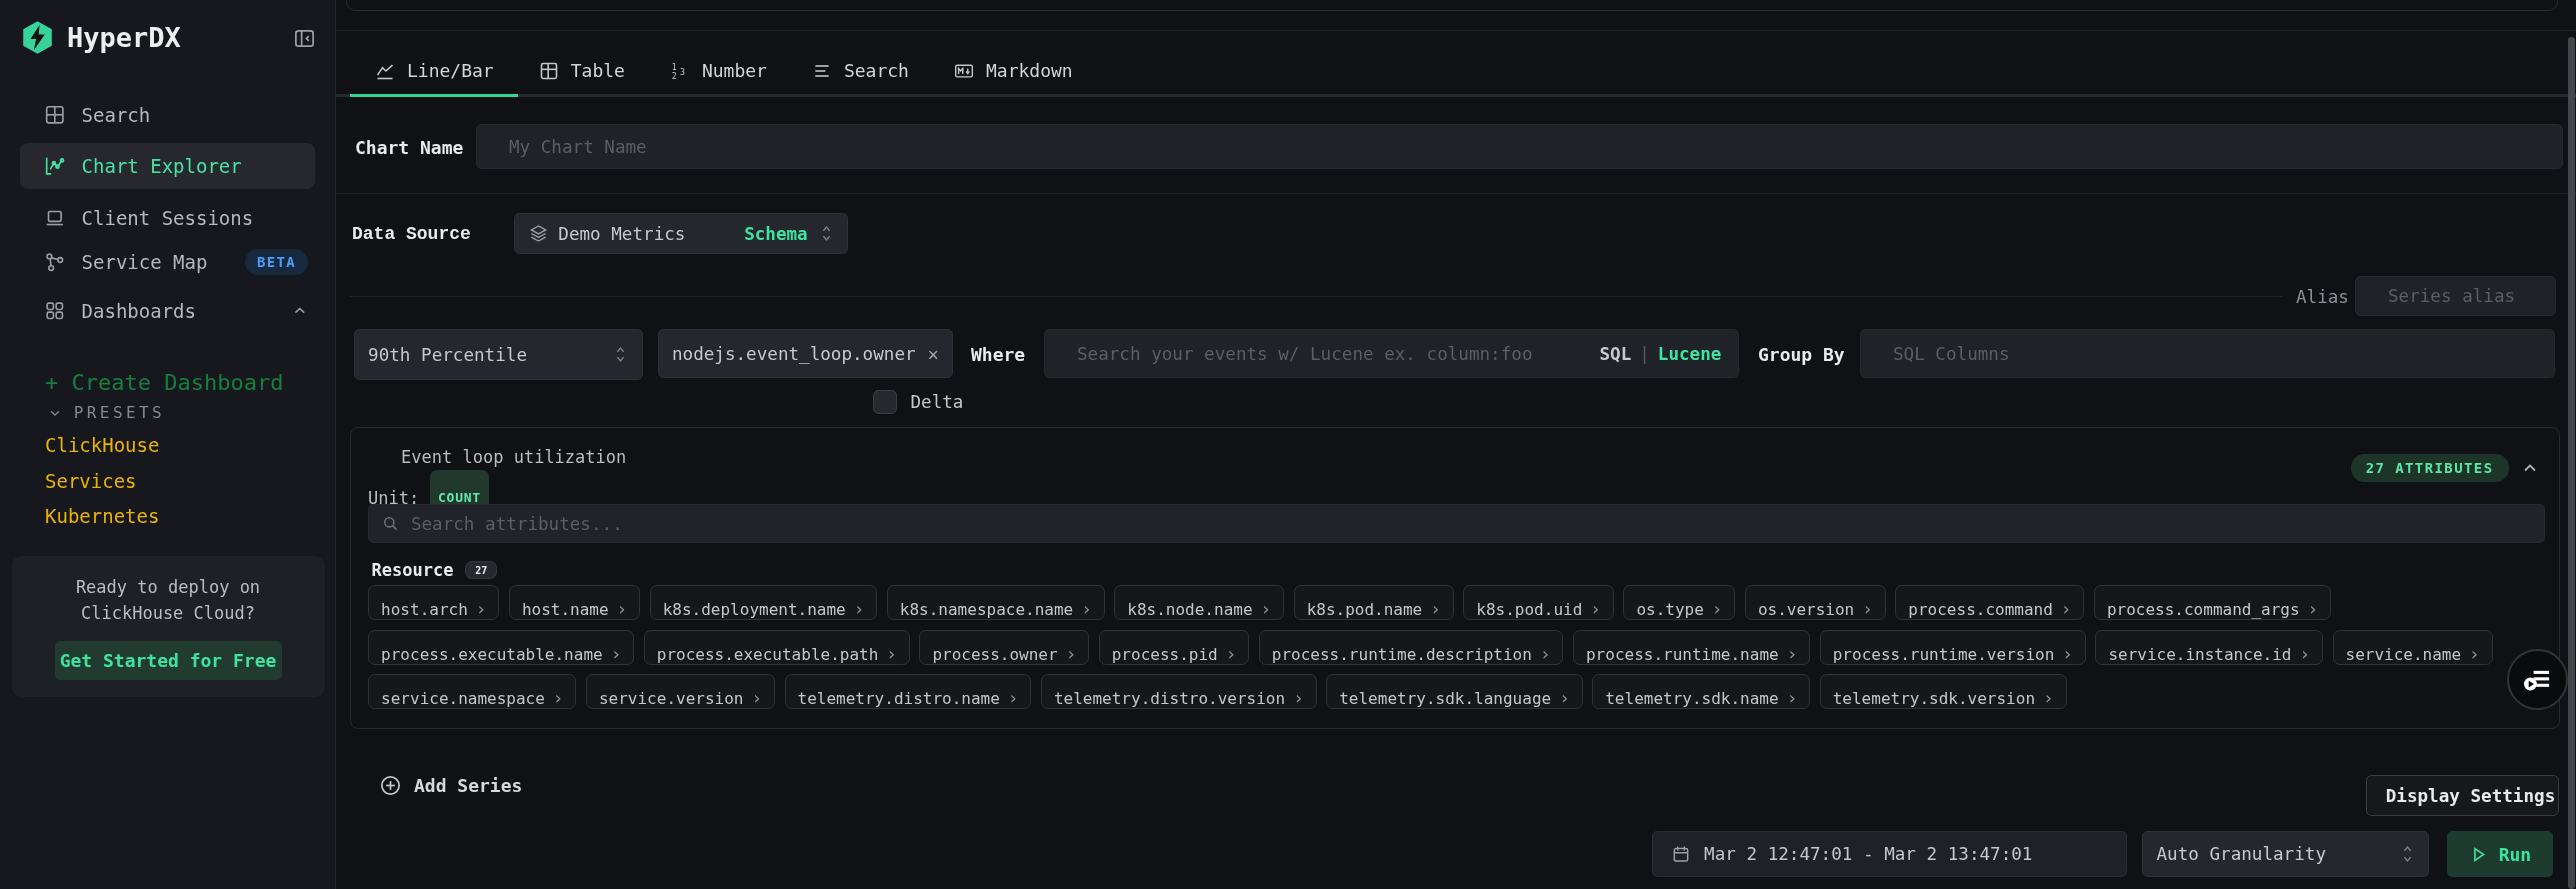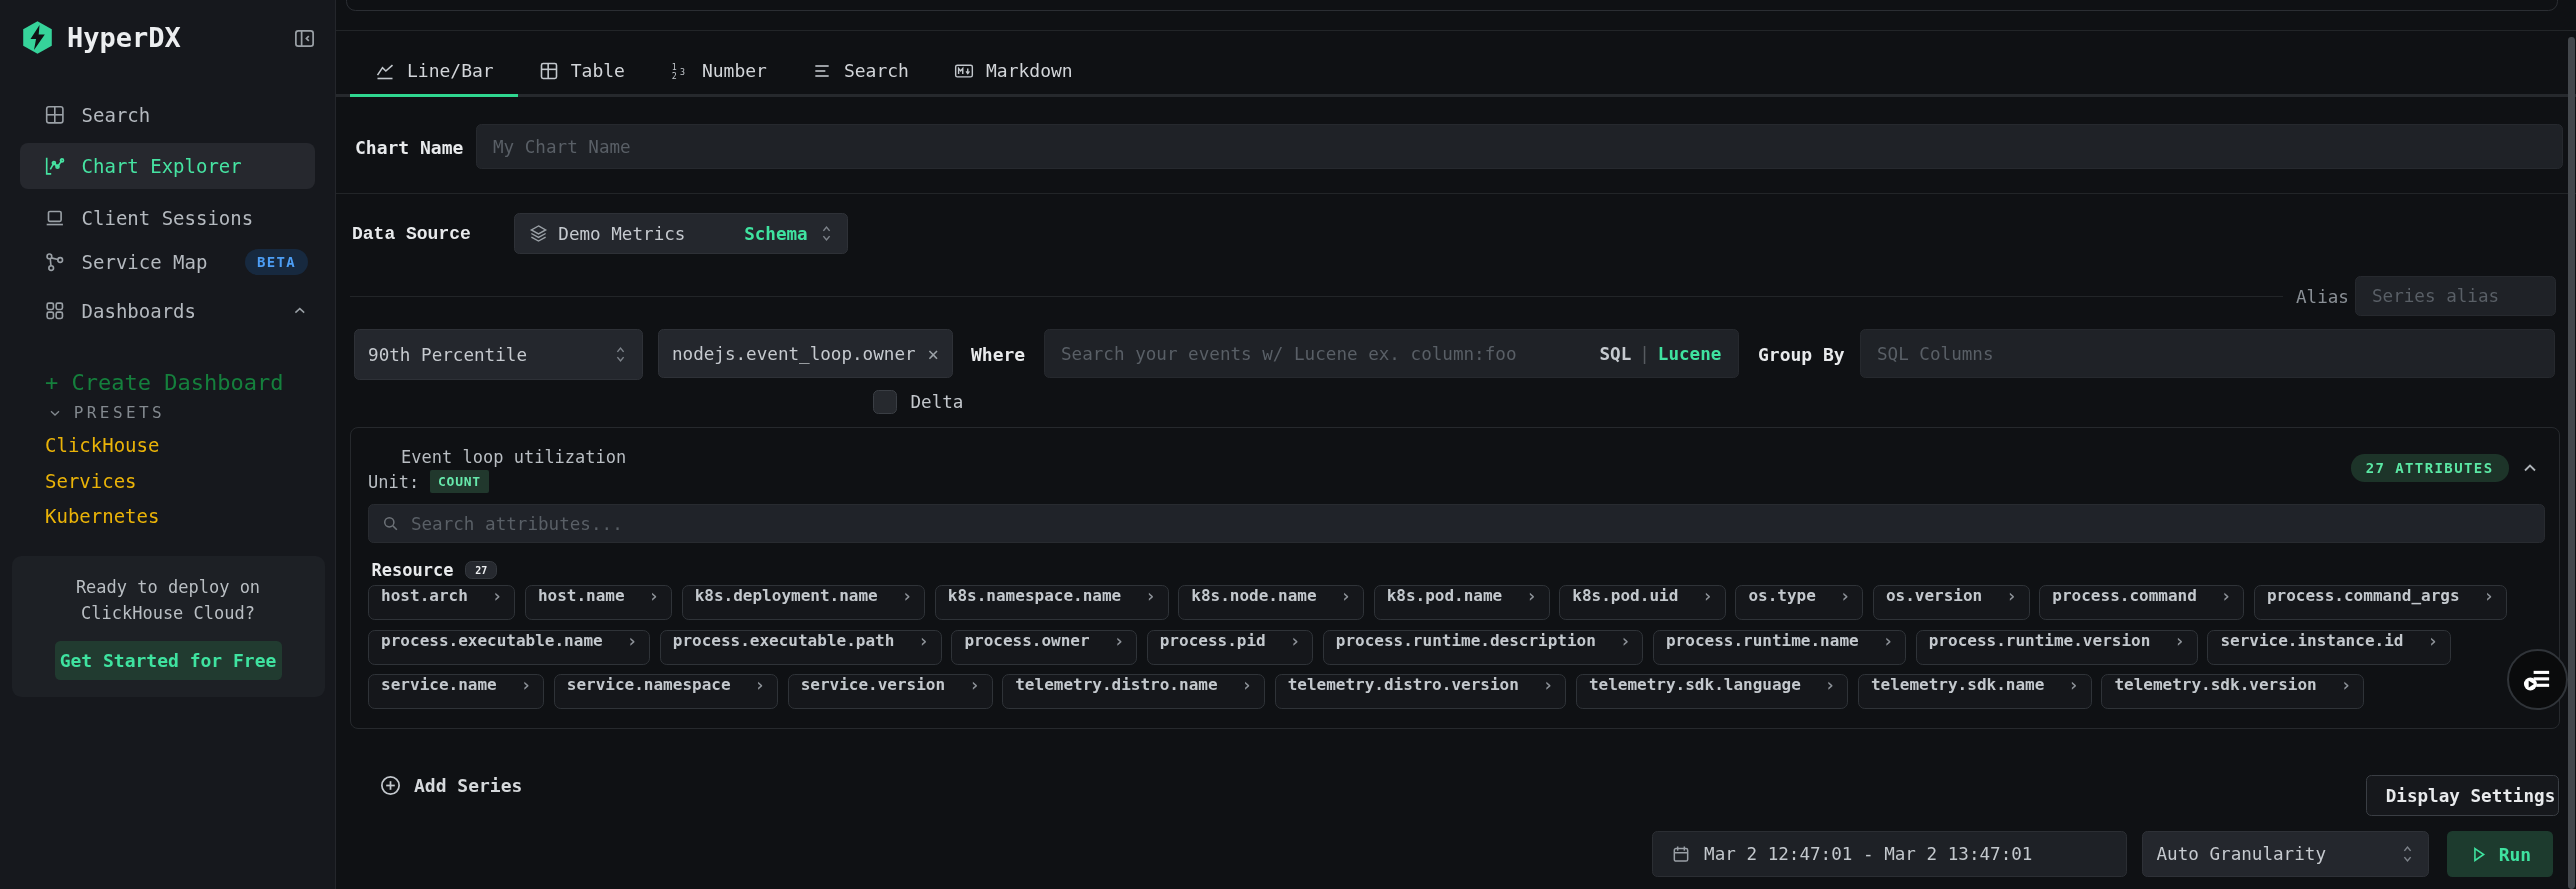--- a/index.html
+++ b/index.html
@@ -71,21 +71,21 @@
   .tabs { position: absolute; left: 39px; top: 49px; height: 43px; display: flex; gap: 45px; align-items: center; }
   .tab { display: flex; align-items: center; gap: 12px; font-size: 18px; color: #d2d5d9; cursor: pointer; }
   .tab .ticon { display: flex; color: #c3c8cd; }
   .tabs-baseline { position: absolute; left: 0; right: 0; top: 94px; height: 2.7px; background: #26292d; }
   .tabs-active-bar { position: absolute; left: 13.5px; top: 94px; width: 168px; height: 3.4px; background: #2fd790; }
 
   .row-label { position: absolute; font-size: 18px; font-weight: bold; color: #e8eaec; }
 
   .text-input {
     position: absolute; background: #1f2227; border: 0.7px solid #26292e; border-radius: 5.4px;
-    color: #d6d9dc; font-family: inherit; font-size: 17.6px; padding: 0 16px; outline: none;
+    color: #d6d9dc; font-family: inherit; font-size: 17.6px; padding: 0 32px; outline: none;
   }
   .text-input::placeholder { color: #595f66; }
 
   .select-box {
     position: absolute; background: #24272d; border: 0.7px solid #2e3137; border-radius: 5.4px;
     display: flex; align-items: center; gap: 10.8px; padding: 0 13.5px; font-size: 17.6px;
     color: #c6cacf; cursor: pointer;
   }
   .updown { margin-left: auto; color: #7d838a; display: flex; flex-direction: column; gap: 1.4px; }
 
@@ -114,43 +114,43 @@
   .checkbox { width: 24px; height: 24px; background: #26292e; border: 1.4px solid #3a3e44; border-radius: 5.4px; cursor: pointer; }
   .delta-label { font-size: 17.6px; color: #c3c7cc; }
 
   
   .attr-panel {
     position: absolute; left: 13.5px; top: 427px; width: 2210px; height: 302px;
     border: 1.4px solid #26292d; border-radius: 8px;
   }
   .attr-title { position: absolute; left: 17.6px; top: 19px; font-size: 17px; color: #b9bec3; margin-left: 33px; }
   .unit-row { position: absolute; left: 17.6px; top: 42px; display: flex; align-items: center; gap: 10.8px; font-size: 17px; color: #b9bec3; }
-  .unit-badge { background: #21382d; color: #67e8ab; font-size: 13px; font-weight: bold; letter-spacing: 0.7px; padding: 4px 8px; border-radius: 2px; }
+  .unit-badge { background: #21382d; color: #67e8ab; font-size: 13px; font-weight: bold; letter-spacing: 0.7px; padding: 20px 8px; border-radius: 7px; }
   .attr-count-badge {
     position: absolute; right: 50px; top: 26px;
     background: #1d3429; color: #5be7a4; font-size: 14px; font-weight: bold; letter-spacing: 1.4px;
     padding: 6px 15px; border-radius: 13.5px; cursor: pointer;
   }
   .attr-collapse { position: absolute; right: 19px; top: 30px; color: #aeb3b8; cursor: pointer; }
 
   .attr-search { position: absolute; left: 17.6px; top: 76px; width: 2177px; height: 39px;
     background: #202329; border: 0.7px solid #282b30; border-radius: 5.4px;
     display: flex; align-items: center; gap: 10.8px; padding: 0 12px; }
   .attr-search input { position: static; flex: 1; background: transparent; border: none; height: 100%; padding: 0; font-size: 17.6px; }
   .attr-search .mag { color: #6d7278; display: flex; }
 
   .group-row { position: absolute; left: 21px; top: 132px; display: flex; align-items: center; gap: 12px; }
   .group-label { font-size: 17px; font-weight: bold; color: #e8eaec; }
   .group-count { background: #26292f; border: 0.7px solid #34383e; color: #eceef0; font-size: 10px; font-weight: bold; padding: 2.7px 8.8px; border-radius: 6.8px; }
 
   .chips { position: absolute; left: 17.6px; top: 157px; width: 2189px; display: flex; flex-wrap: wrap; gap: 9.5px; }
   .chip {
-    height: 35px; display: flex; align-items: flex-start; gap: 24px; padding: 0 12px;
+    height: 35px; display: flex; align-items: flex-end; gap: 8px; padding: 0 12px;
     background: #15171b; border: 1.4px solid #2f3338; border-radius: 6.8px;
-    font-size: 16px; color: #c3c8cd; cursor: pointer; white-space: nowrap; font-weight: bold;
+    font-size: 16px; color: #c3c8cd; cursor: pointer; white-space: nowrap;
   }
   .chip-arrow { color: #8d9298; font-size: 17.6px; }
 
   .float-btn {
     position: absolute; left: 2171px; top: 649px; width: 61px; height: 61px;
     background: #0a0b0c; border: 2px solid #303439; border-radius: 50%;
     display: flex; align-items: center; justify-content: center; cursor: pointer;
   }
 
   .add-series { position: absolute; left: 43px; top: 774px; display: flex; align-items: center; gap: 12px;

